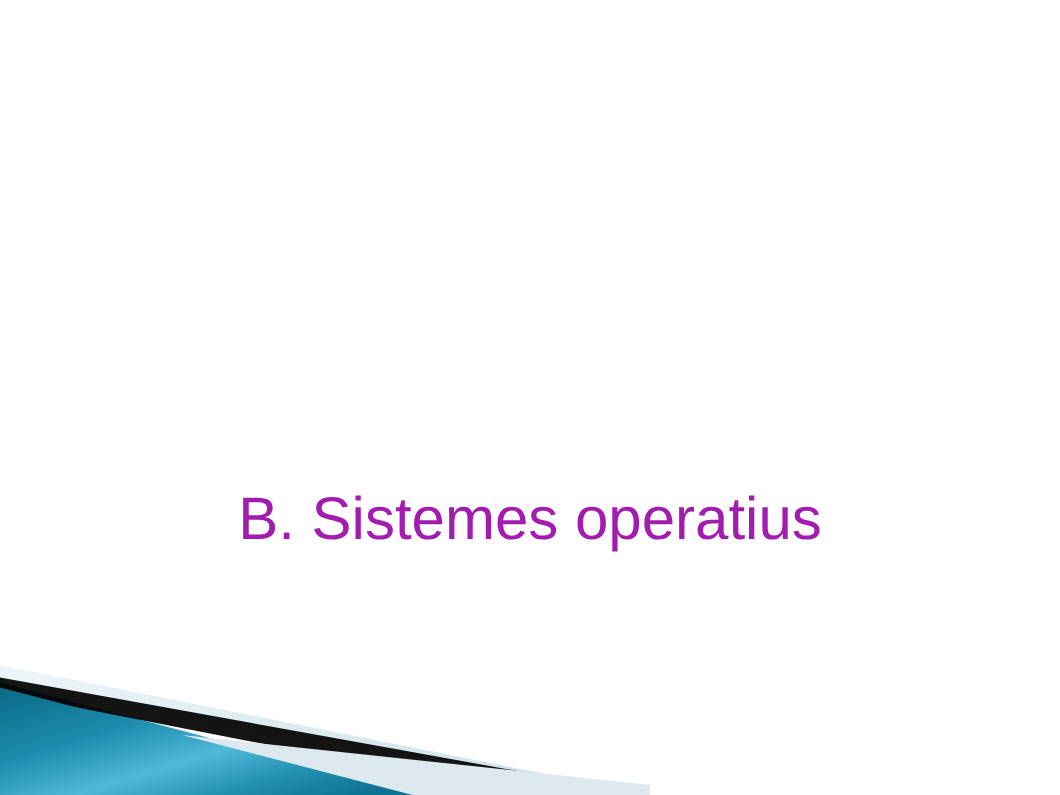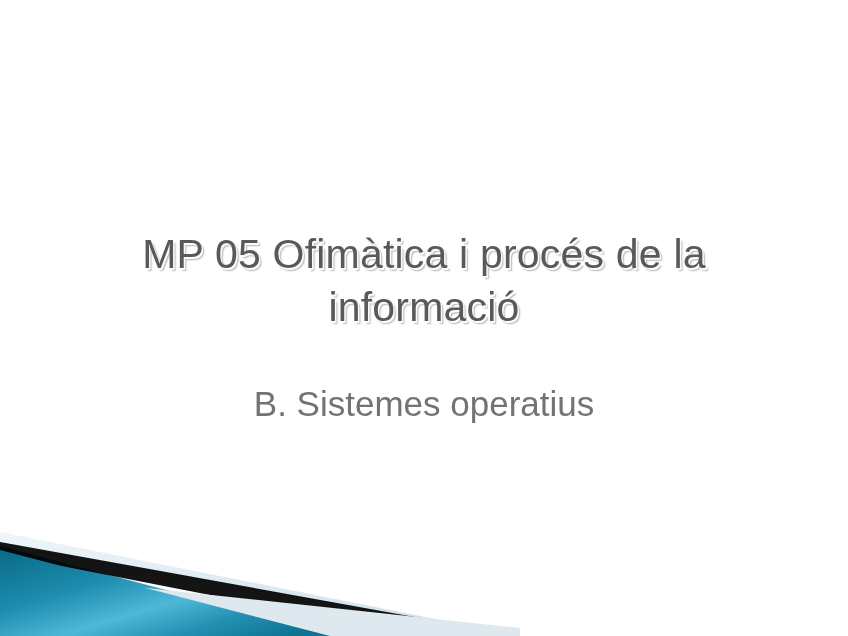--- a/index.html
+++ b/index.html
@@ -41,25 +41,25 @@
   }
   .subtitle-block {
     position: absolute;
     left: 0;
     top: 382px;
     width: 848px;
     text-align: center;
   }
   .slide-subtitle {
     font-family: "Liberation Sans", sans-serif;
-    font-size: 35px;
+    font-size: 48px;
     line-height: 44px;
     font-weight: normal;
-    color: #737373;
-    margin: 0;
+    color: #a21caf;
+    margin: 12px;
     padding: 0 60px;
   }
   
   .corner-deco {
     position: absolute;
     left: 0;
     bottom: 0;
     width: 520px;
     height: 112px;
     overflow: hidden;
@@ -67,23 +67,20 @@
   }
   .corner-deco svg {
     display: block;
   }
 </style>
 </head>
 <body>
 
 <div class="slide">
 
-  <div class="title-block">
-    <h1 class="slide-title">MP 05 Ofimàtica i procés de la informació</h1>
-  </div>
 
   <div class="subtitle-block">
     <h2 class="slide-subtitle">B. Sistemes operatius</h2>
   </div>
 
   <div class="corner-deco">
     <svg width="520" height="112" viewBox="0 0 520 112" xmlns="http://www.w3.org/2000/svg" aria-hidden="true">
       <defs>
         <linearGradient id="tealGrad" x1="0" y1="0" x2="1" y2="0.85">
           <stop offset="0%" stop-color="#0a6a86"></stop>

